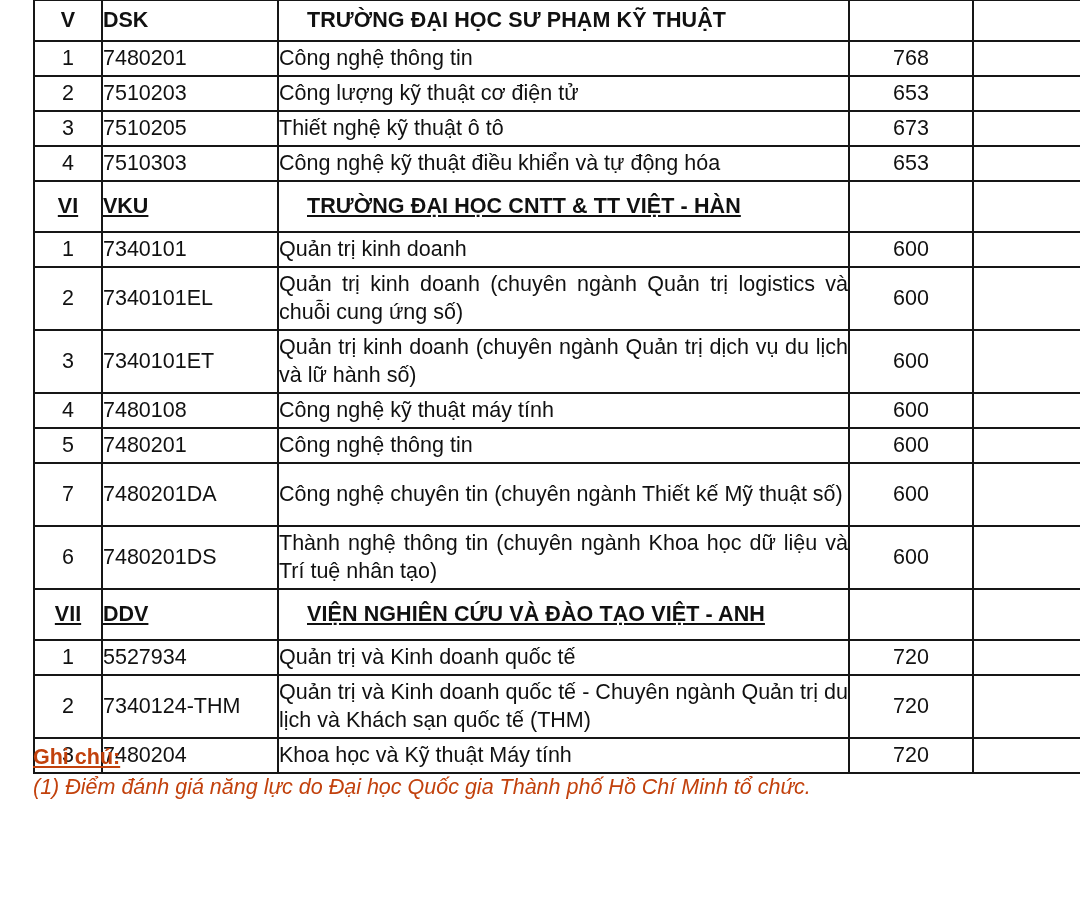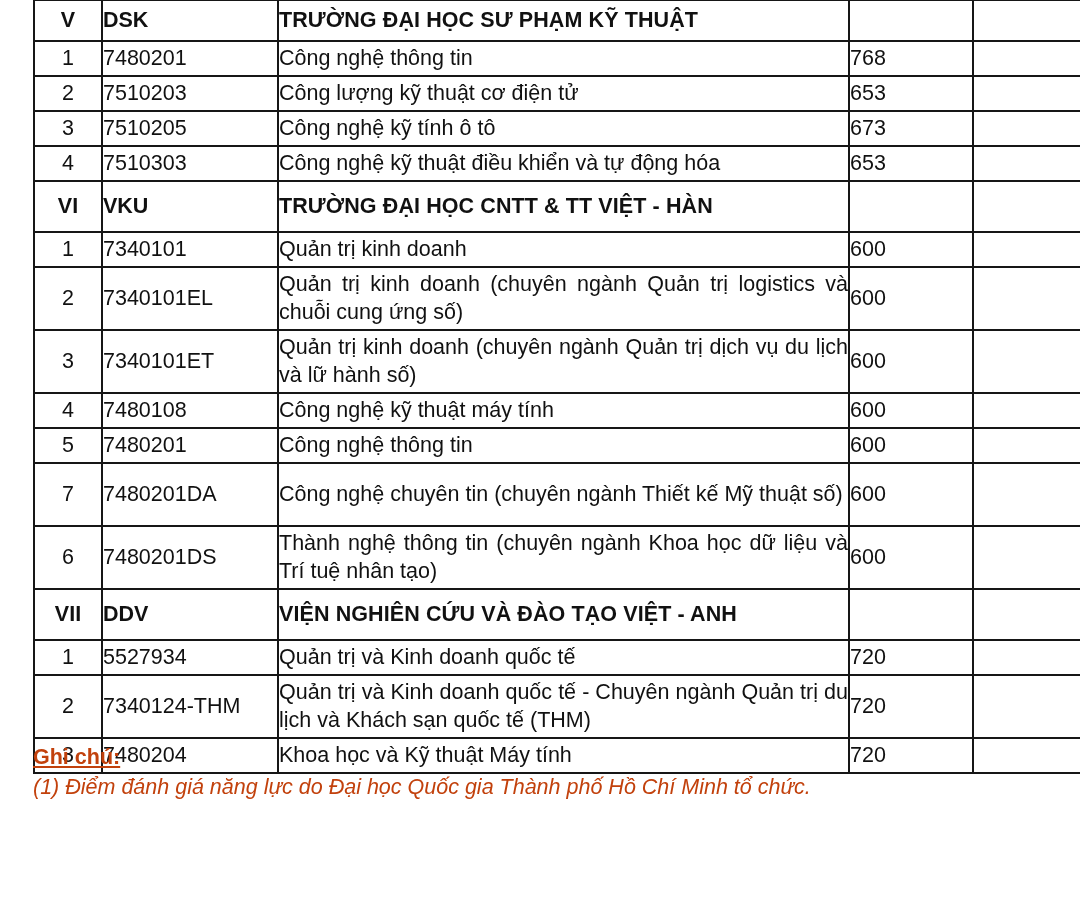--- a/index.html
+++ b/index.html
@@ -57,42 +57,43 @@
     text-align: left;
     padding: 2px 0 2px 11px;
   }
   .cell-name {
     text-align: justify;
     text-align-last: left;
     padding: 3px 10px 4px 11px;
     hyphens: none;
   }
   .cell-score {
-    text-align: left;
+    text-align: center;
     padding: 2px 2px;
     margin-left: 40px;
   }
   .cell-extra {
     padding: 0;
   }
 
   
   tr.section-row td {
     font-weight: bold;
   }
   tr.section-row .cell-name {
     letter-spacing: 0.1px;
     text-align: center;
+    padding-left: 28px;
   }
 
   
   tr.h-head  td { height: 39px; }
   tr.h-one   td { height: 33px; }
   tr.h-two   td { height: 61px; }
-  tr.h-sect  td { height: 49px; }
+  tr.h-sect  td { height: 49px; text-decoration: underline; }
 
   
   .notes {
     position: absolute;
     left: 33px;
     top: 743px;
     width: 1045px;
     font-size: 21.5px;
     line-height: 1.33;
     color: #c2410c;
@@ -145,21 +146,21 @@
         <tr class="h-one">
           <td class="cell-idx">2</td>
           <td class="cell-code">7510203</td>
           <td class="cell-name">Công lượng kỹ thuật cơ điện tử</td>
           <td class="cell-score">653</td>
           <td class="cell-extra"></td>
         </tr>
         <tr class="h-one">
           <td class="cell-idx">3</td>
           <td class="cell-code">7510205</td>
-          <td class="cell-name">Công nghệ kỹ tính ô tô</td>
+          <td class="cell-name">Thiết nghệ kỹ thuật ô tô</td>
           <td class="cell-score">673</td>
           <td class="cell-extra"></td>
         </tr>
         <tr class="h-one">
           <td class="cell-idx">4</td>
           <td class="cell-code">7510303</td>
           <td class="cell-name">Công nghệ kỹ thuật điều khiển và tự động hóa</td>
           <td class="cell-score">653</td>
           <td class="cell-extra"></td>
         </tr>

